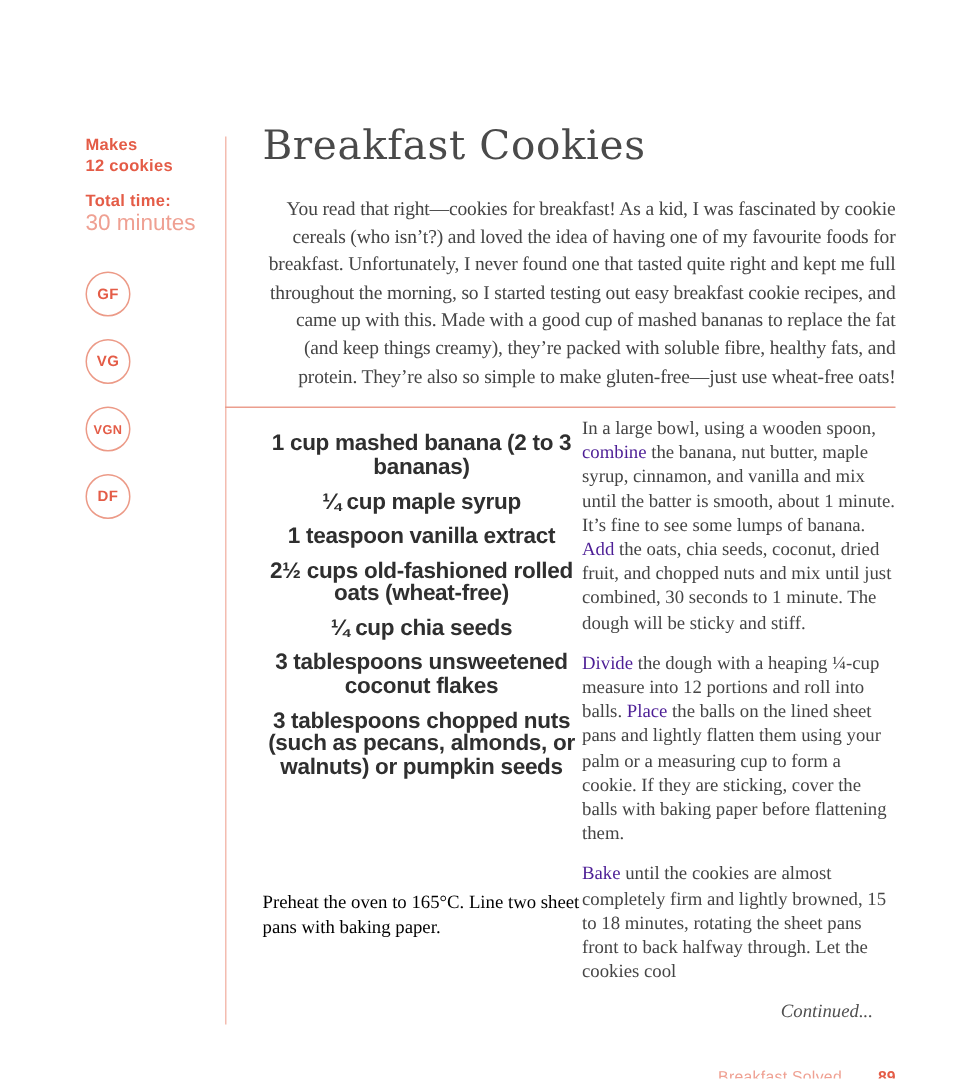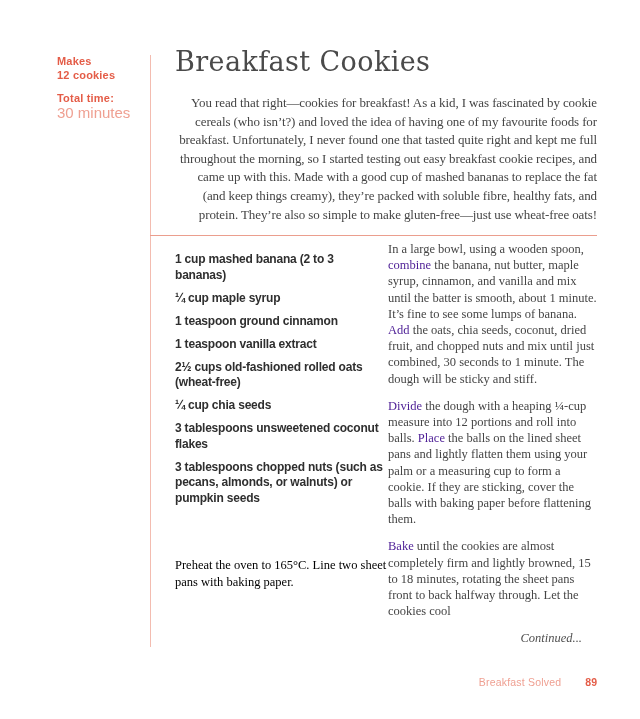--- a/index.html
+++ b/index.html
@@ -3,21 +3,21 @@
 <meta charset="utf-8">
 <style>
   html, body { margin: 0; padding: 0; }
   body {
     width: 640px; height: 719px;
     background: #ffffff;
     position: relative;
     font-family: "Liberation Serif", serif;
     overflow: hidden;
   }
-  .page { position: absolute; inset: 0; }
+  .page { position: absolute; inset: 0; margin-top: 36px; }
 
   
   .sidebar {
     position: absolute; left: 57px; top: 54px; width: 92px;
     font-family: "Liberation Sans", sans-serif;
   }
   .yield {
     color: #e45c47; font-weight: 700; font-size: 11px; line-height: 14px;
     letter-spacing: 0.2px;
   }
@@ -45,22 +45,22 @@
   }
   .intro {
     margin: 16px 0 0 0; font-size: 13px; line-height: 18.6px;
     color: #454545; letter-spacing: -0.1px; text-align: right;
   }
 
   
   .ingredients {
     position: absolute; left: 175px; top: 252px; width: 212px;
     font-family: "Liberation Sans", sans-serif;
-    font-size: 12px; font-weight: 700; color: #2f2f2f;
-    line-height: 15.5px; letter-spacing: -0.2px;
+    font-size: 15px; font-weight: 700; color: #2f2f2f;
+    line-height: 15.5px; letter-spacing: -0.2px; text-align: center;
   }
   .ing { margin-bottom: 7.5px; }
 
   .prep-note {
     position: absolute; left: 175px; top: 557px; width: 212px;
     font-size: 12.5px; line-height: 17px; color: #000000; margin: 0;
   }
 
   
   .instructions {
@@ -91,35 +91,48 @@
 
   <aside class="sidebar">
     <div class="yield">
       <div>Makes</div>
       <div>12 cookies</div>
     </div>
     <div class="total-time">
       <div class="tt-label">Total time:</div>
       <div class="tt-value">30 minutes</div>
     </div>
+    <div class="badges">
+      <div class="badge">
+        <span>GF</span>
+      </div>
+      <div class="badge">
+        <span>VG</span>
+      </div>
+      <div class="badge small-text">
+        <span>VGN</span>
+      </div>
+      <div class="badge">
+        <span>DF</span>
+      </div>
+    </div>
   </aside>
 
   <div class="vline"></div>
 
   <main class="main">
     <h1 class="title">Breakfast Cookies</h1>
     <p class="intro">You read that right—cookies for breakfast! As a kid, I was fascinated by cookie cereals (who isn’t?) and loved the idea of having one of my favourite foods for breakfast. Unfortunately, I never found one that tasted quite right and kept me full throughout the morning, so I started testing out easy breakfast cookie recipes, and came up with this. Made with a good cup of mashed bananas to replace the fat (and keep things creamy), they’re packed with soluble fibre, healthy fats, and protein. They’re also so simple to make gluten-free—just use wheat-free oats!</p>
   </main>
 
   <div class="hrule"></div>
 
   <section class="ingredients">
     <div class="ing">1 cup mashed banana (2 to 3 bananas)</div>
     <div class="ing">¼ cup maple syrup</div>
-    <div class="ing">1 teaspoon ground cinnamon</div>
     <div class="ing">1 teaspoon vanilla extract</div>
     <div class="ing">2½ cups old-fashioned rolled oats (wheat-free)</div>
     <div class="ing">¼ cup chia seeds</div>
     <div class="ing">3 tablespoons unsweetened coconut flakes</div>
     <div class="ing">3 tablespoons chopped nuts (such as pecans, almonds, or walnuts) or pumpkin seeds</div>
   </section>
 
   <p class="prep-note">Preheat the oven to 165°C. Line two sheet pans with baking paper.</p>
 
   <section class="instructions">

